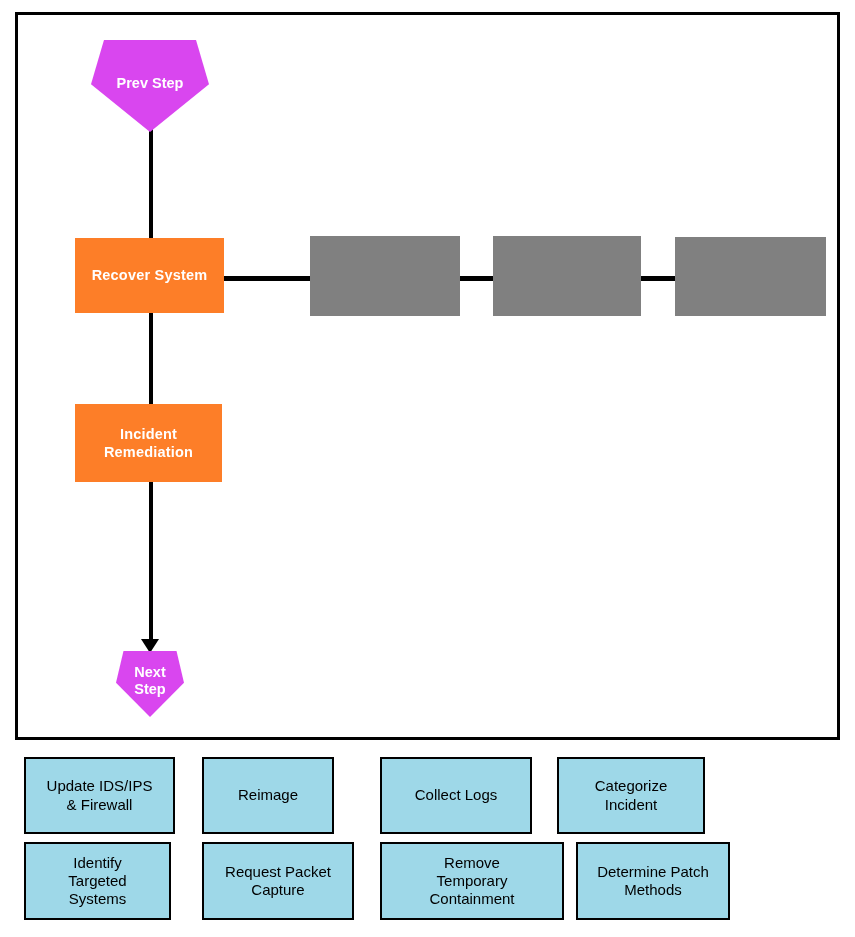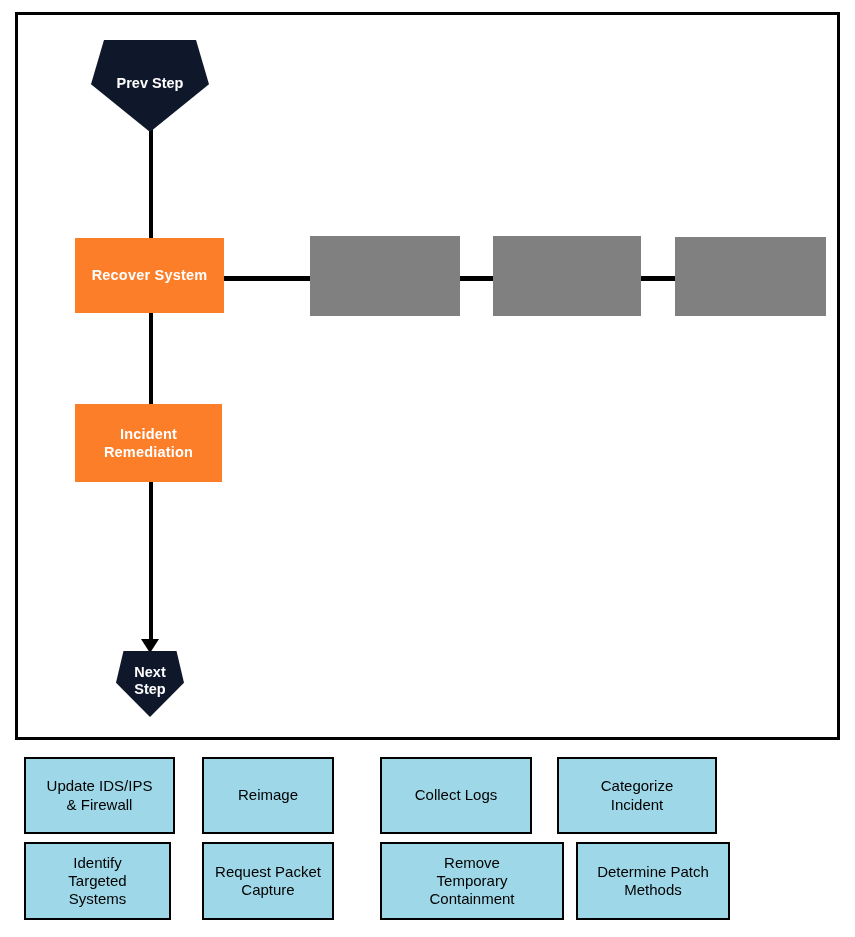--- a/index.html
+++ b/index.html
@@ -69,21 +69,21 @@
     line-height: 1.25;
     letter-spacing: 0.2px;
   }
 
   .node-gray-box {
     background: #808080;
   }
 
   .pentagon {
     position: absolute;
-    background: #0f172a;
+    background: #d946ef;
     color: #ffffff;
     font-weight: bold;
     font-size: 14.5px;
     line-height: 1.2;
     display: flex;
     align-items: center;
     justify-content: center;
     text-align: center;
     
     clip-path: polygon(50% 100%, 0% 48%, 11% 0%, 89% 0%, 100% 48%);
@@ -174,31 +174,31 @@
     <div class="legend-box" style="left:24px;  top:7px;  width:151px; height:77px;">
       <span>Update IDS/IPS
 &amp; Firewall</span>
     </div>
     <div class="legend-box" style="left:202px; top:7px;  width:132px; height:77px;">
       <span>Reimage</span>
     </div>
     <div class="legend-box" style="left:380px; top:7px;  width:152px; height:77px;">
       <span>Collect Logs</span>
     </div>
-    <div class="legend-box" style="left:557px; top:7px;  width:160px; height:77px;">
+    <div class="legend-box" style="left:557px; top:7px;  width:148px; height:77px;">
       <span>Categorize
 Incident</span>
     </div>
 
     <div class="legend-box" style="left:24px;  top:92px; width:147px; height:78px;">
       <span>Identify
 Targeted
 Systems</span>
     </div>
-    <div class="legend-box" style="left:202px; top:92px; width:132px; height:78px;">
+    <div class="legend-box" style="left:202px; top:92px; width:152px; height:78px;">
       <span>Request Packet
 Capture</span>
     </div>
     <div class="legend-box" style="left:380px; top:92px; width:184px; height:78px;">
       <span>Remove
 Temporary
 Containment</span>
     </div>
     <div class="legend-box" style="left:557px; top:92px; width:154px; height:78px;margin-left:19px;">
       <span>Determine Patch

